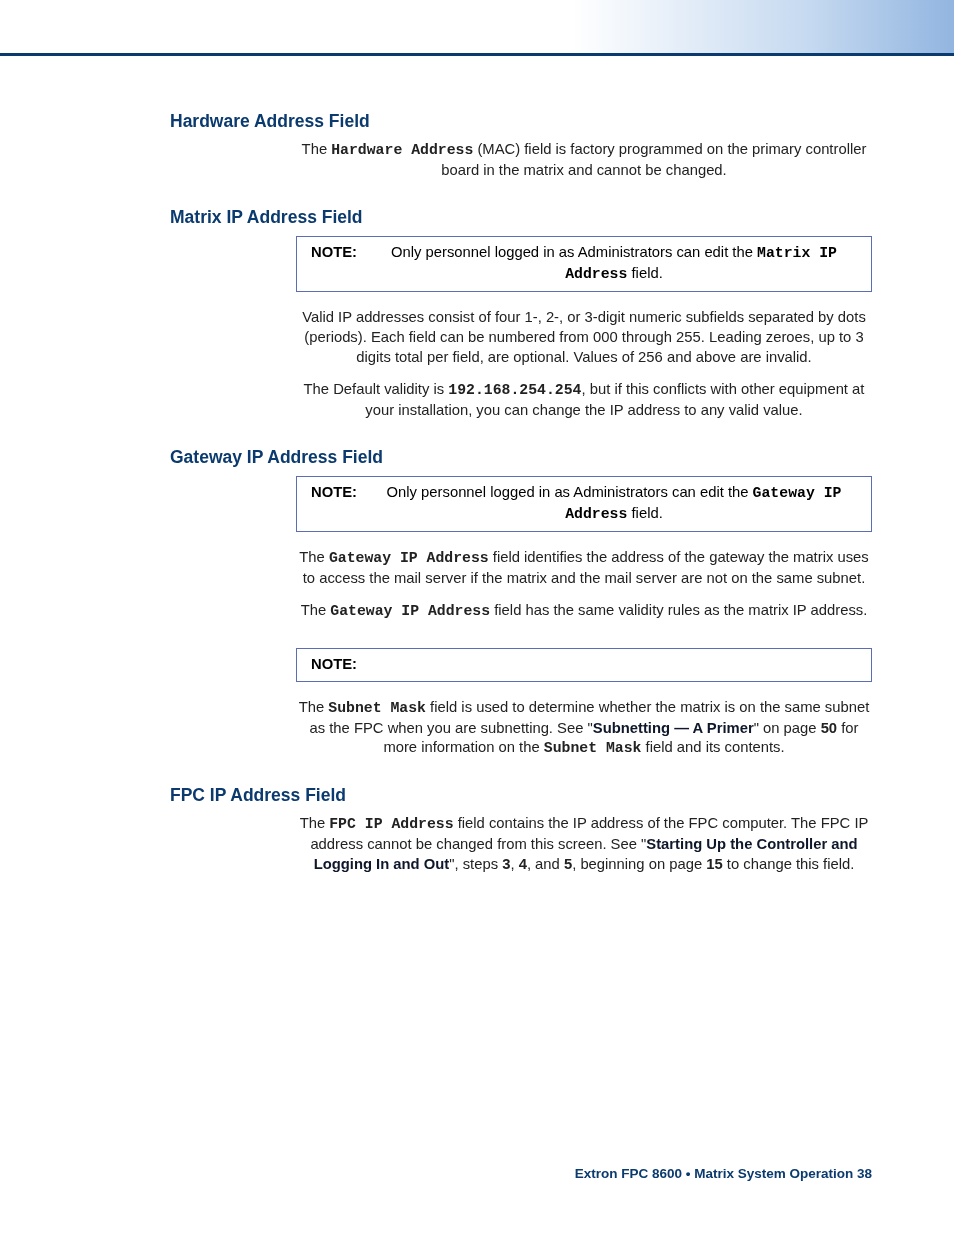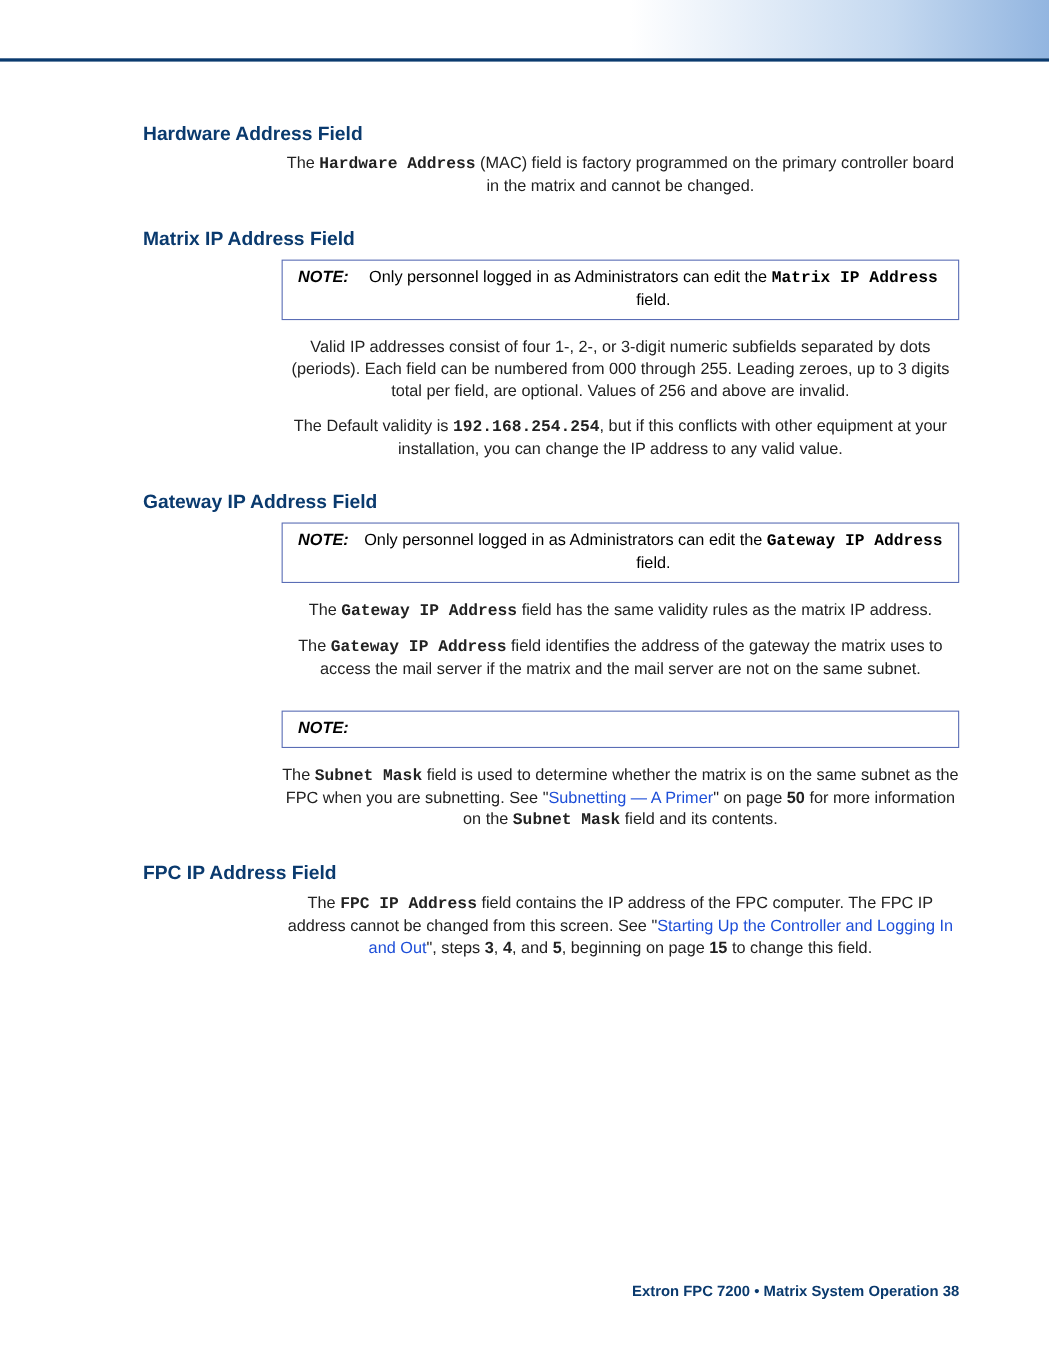--- a/index.html
+++ b/index.html
@@ -11,20 +11,21 @@
     position: relative;
   }
   .top-bar {
     height: 56px;
     width: 100%;
     background: linear-gradient(to right, #ffffff 0%, #ffffff 60%, #c5d9f0 85%, #92b5e0 100%);
     border-bottom: 3px solid #0a3a6e;
   }
   .content {
     padding: 55px 82px 0 130px;
+    margin-left: 40px;
   }
   h2.section-heading {
     color: #0a3a6e;
     font-weight: 700;
     font-size: 17.5px;
     margin-bottom: 8px;
     font-family: "Segoe UI", Arial, sans-serif;
   }
   .body-block {
     margin-left: 126px;
@@ -47,28 +48,27 @@
     padding: 6px 10px 6px 10px;
     margin-bottom: 16px;
     font-size: 14.8px;
     line-height: 1.35;
     display: flex;
   }
   .note-box .note-label {
     font-weight: 700;
     min-width: 60px;
     padding-right: 6px;
-    font-style: italic;
   }
   .note-box .note-text {
     flex: 1;
   }
   .link {
-    color: #1d4ed8;
-    font-weight: 400;
+    color: #0f172a;
+    font-weight: 700;
   }
   .footer {
     position: absolute;
     bottom: 54px;
     right: 82px;
     font-size: 13.5px;
     color: #0a3a6e;
     font-weight: 700;
   }
   .footer .pagenum {
@@ -104,24 +104,24 @@
 
   <h2 class="section-heading">Gateway IP Address Field</h2>
   <div class="body-block">
     <div class="note-box">
       <div class="note-label">NOTE:</div>
       <div class="note-text">
         <span>Only personnel logged in as Administrators can edit the </span><span class="mono-bold">Gateway IP Address</span><span> field.</span>
       </div>
     </div>
     <p>
-      <span>The </span><span class="mono-bold">Gateway IP Address</span><span> field has the same validity rules as the matrix IP address.</span>
+      <span>The </span><span class="mono-bold">Gateway IP Address</span><span> field identifies the address of the gateway the matrix uses to access the mail server if the matrix and the mail server are not on the same subnet.</span>
     </p>
     <p>
-      <span>The </span><span class="mono-bold">Gateway IP Address</span><span> field identifies the address of the gateway the matrix uses to access the mail server if the matrix and the mail server are not on the same subnet.</span>
+      <span>The </span><span class="mono-bold">Gateway IP Address</span><span> field has the same validity rules as the matrix IP address.</span>
     </p>
   </div>
 
   <div class="body-block">
     <div class="note-box">
       <div class="note-label">NOTE:</div>
     </div>
     <p>
       <span>The </span><span class="mono-bold">Subnet Mask</span><span> field is used to determine whether the matrix is on the same subnet as the FPC when you are subnetting. See "</span><span class="link">Subnetting — A Primer</span><span>" on page </span><span class="bold">50</span><span> for more information on the </span><span class="mono-bold">Subnet Mask</span><span> field and its contents.</span>
     </p>
@@ -130,15 +130,15 @@
   <h2 class="section-heading">FPC IP Address Field</h2>
   <div class="body-block">
     <p>
       <span>The </span><span class="mono-bold">FPC IP Address</span><span> field contains the IP address of the FPC computer. The FPC IP address cannot be changed from this screen. See "</span><span class="link">Starting Up the Controller and Logging In and Out</span><span>", steps </span><span class="bold">3</span><span>, </span><span class="bold">4</span><span>, and </span><span class="bold">5</span><span>, beginning on page </span><span class="bold">15</span><span> to change this field.</span>
     </p>
   </div>
 
 </div>
 
 <div class="footer">
-  <span>Extron FPC 7200 • Matrix System Operation</span>
+  <span>Extron FPC 8600 • Matrix System Operation</span>
   <span class="pagenum">38</span>
 </div>
 
 </body></html>

